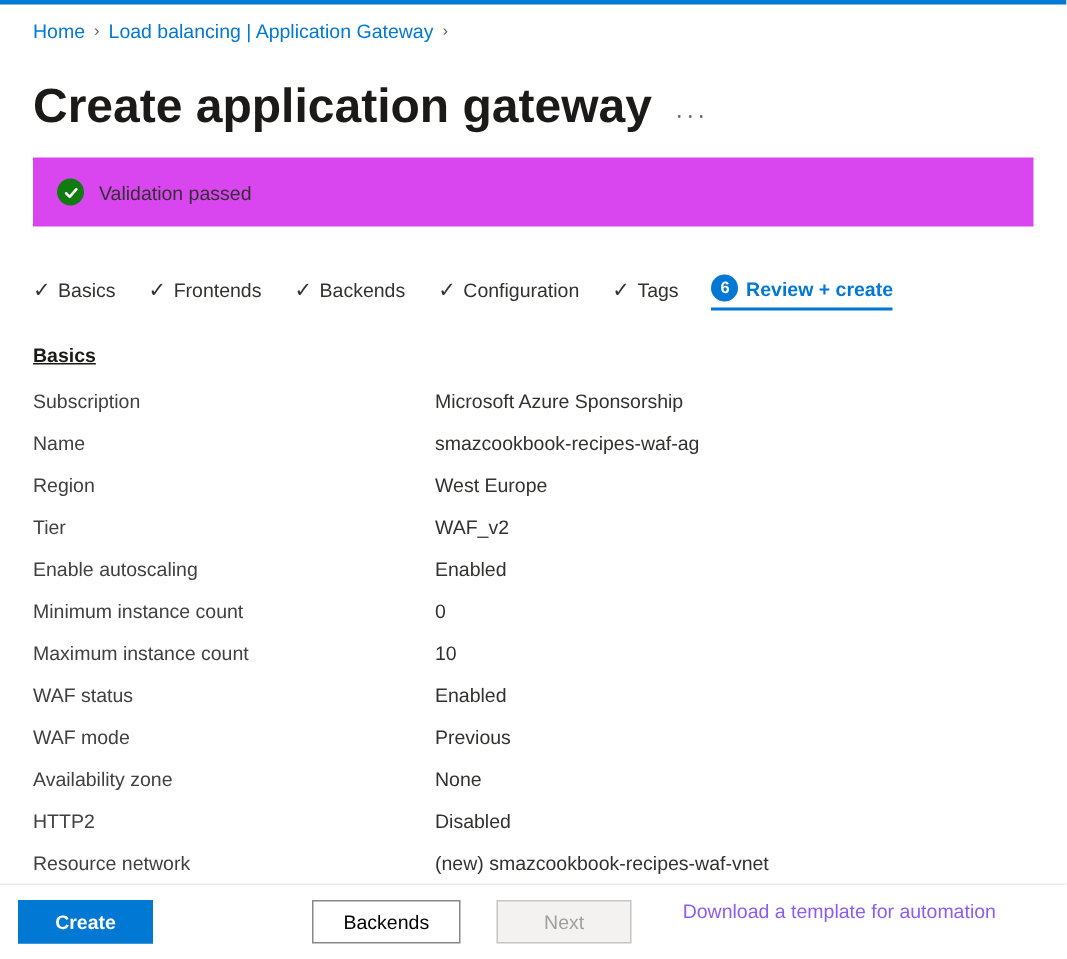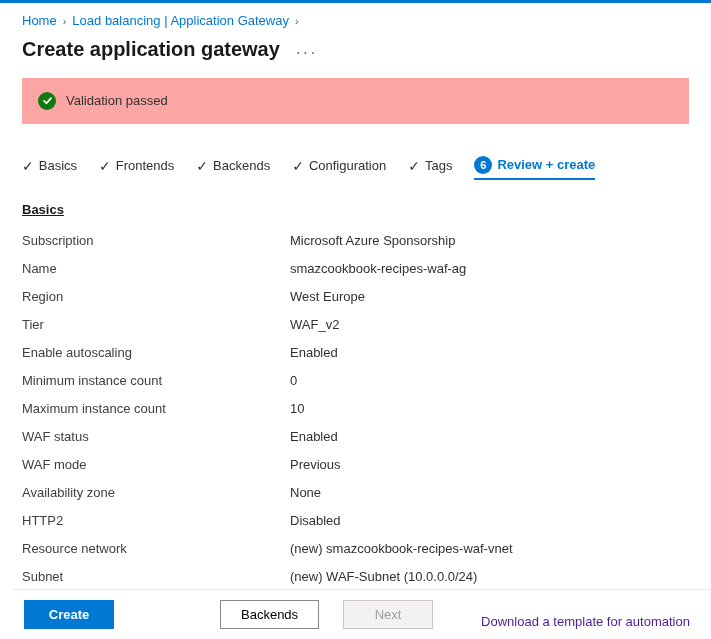--- a/index.html
+++ b/index.html
@@ -14,44 +14,44 @@
     }
     .top-bar { height: 3px; background: #0078d4; }
     .content { padding: 10px 22px 0 22px; }
 
     .breadcrumb {
       font-size: 13px;
       color: #0078d4;
       display: flex;
       align-items: center;
       gap: 6px;
-      margin-bottom: 10px;
+      margin-bottom: 24px;
     }
     .breadcrumb a { color: #0078d4; text-decoration: none; cursor: pointer; }
     .breadcrumb .sep { color: #605e5c; font-size: 11px; }
 
     h1.page-title {
-      font-size: 20px;
+      font-size: 32px;
       font-weight: 600;
       color: #1b1a19;
       display: inline-block;
       margin-right: 12px;
     }
     .ellipsis-btn {
       display: inline-block;
       color: #605e5c;
       font-size: 16px;
       letter-spacing: 2px;
       cursor: pointer;
       vertical-align: middle;
     }
 
     .validation-banner {
       margin-top: 16px;
-      background: #fca5a5;
+      background: #d946ef;
       border-left: none;
       padding: 14px 16px;
       display: flex;
       align-items: center;
       gap: 10px;
       font-size: 13px;
       color: #323130;
     }
     .check-circle {
       width: 18px; height: 18px;
@@ -107,25 +107,25 @@
       display: flex;
       padding: 5px 0;
       font-size: 13px;
       line-height: 18px;
     }
     .kv-row .k { width: 268px; color: #404040; }
     .kv-row .v { color: #323130; }
 
     .footer {
       position: absolute;
-      bottom: 0; left: 12px; right: 0;
+      bottom: 0; left: 0; right: 0;
       border-top: 1px solid #edebe9;
       padding: 10px 12px;
       display: flex;
-      align-items: flex-end;
+      align-items: flex-start;
       gap: 24px;
       background: #fff;
     }
     .btn {
       font-size: 13px;
       padding: 6px 20px;
       border: 1px solid #8a8886;
       background: #fff;
       cursor: pointer;
       min-width: 90px;
@@ -137,25 +137,25 @@
       border-color: #0078d4;
       font-weight: 600;
     }
     .btn.disabled {
       background: #f3f2f1;
       color: #a19f9d;
       border-color: #c8c6c4;
       cursor: not-allowed;
     }
     .link {
-      color: #4c1d95;
+      color: #8b5cf6;
       font-size: 13px;
       cursor: pointer;
       text-decoration: none;
-      margin-left: 24px;
+      margin-left: 10px;
     }
     .footer .spacer { width: 58px; }
   </style>
 </head>
 <body>
 
 <div class="top-bar"></div>
 
 <div class="content">
   <div class="breadcrumb">

